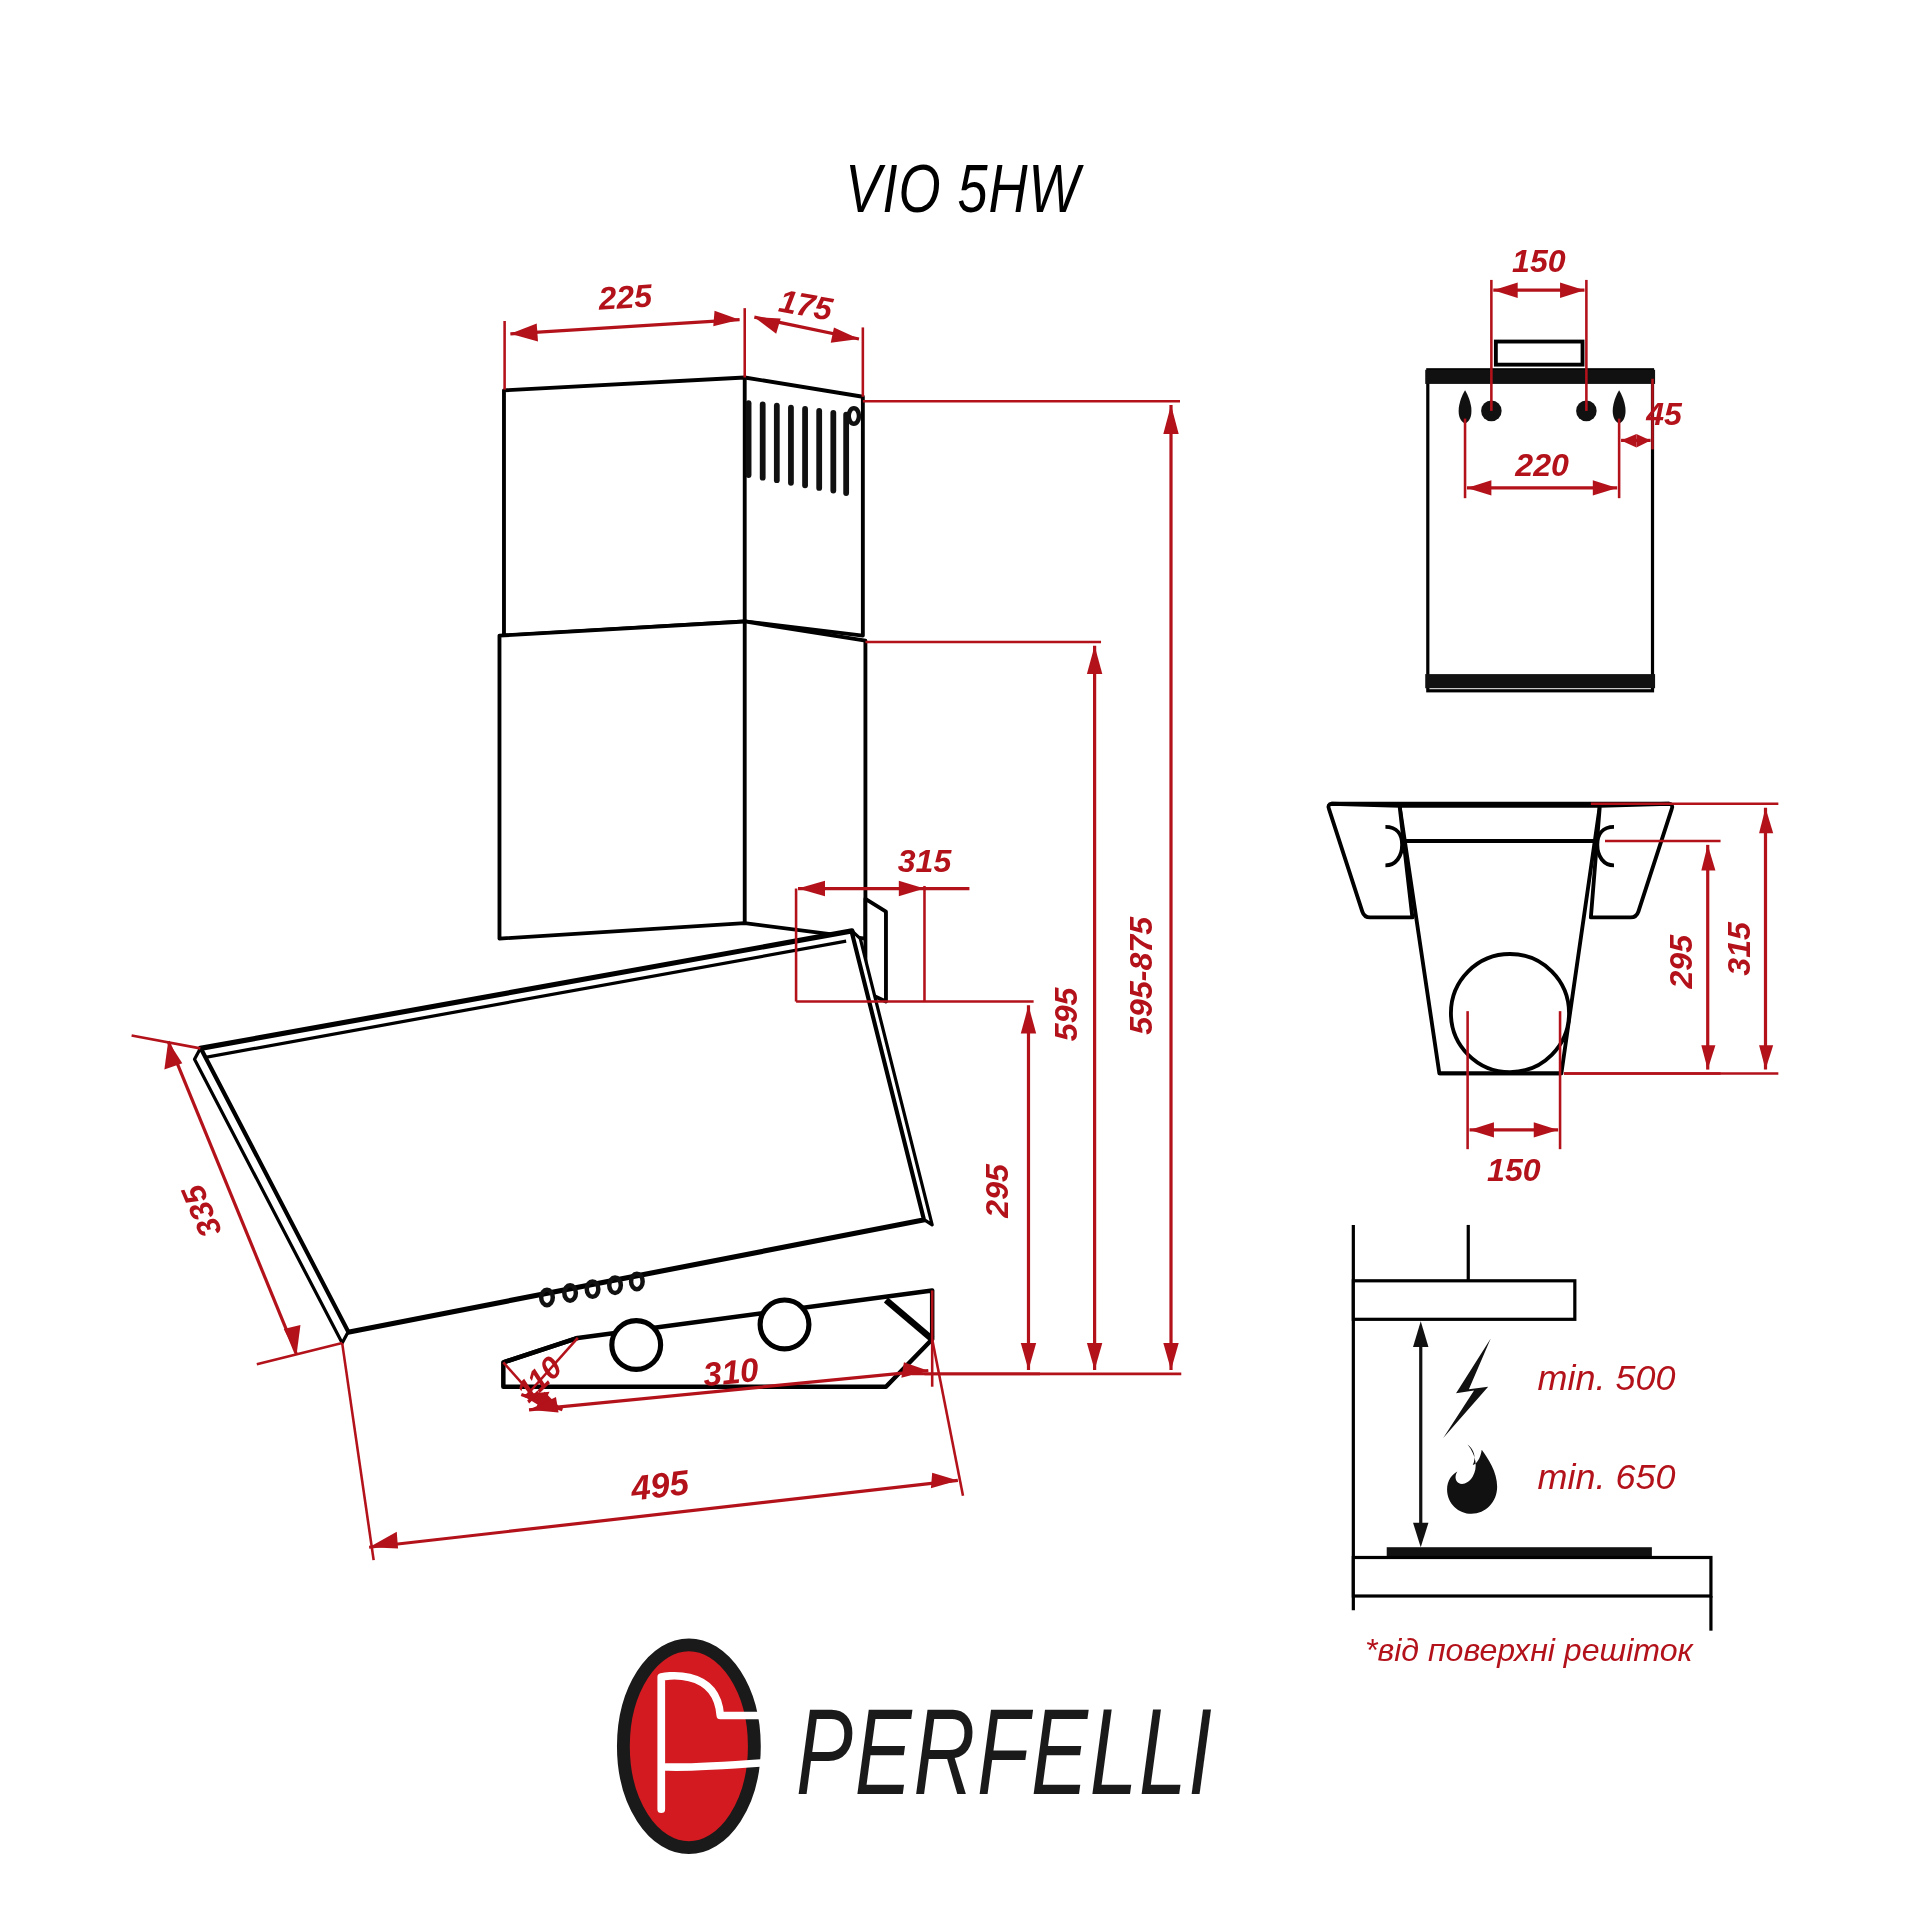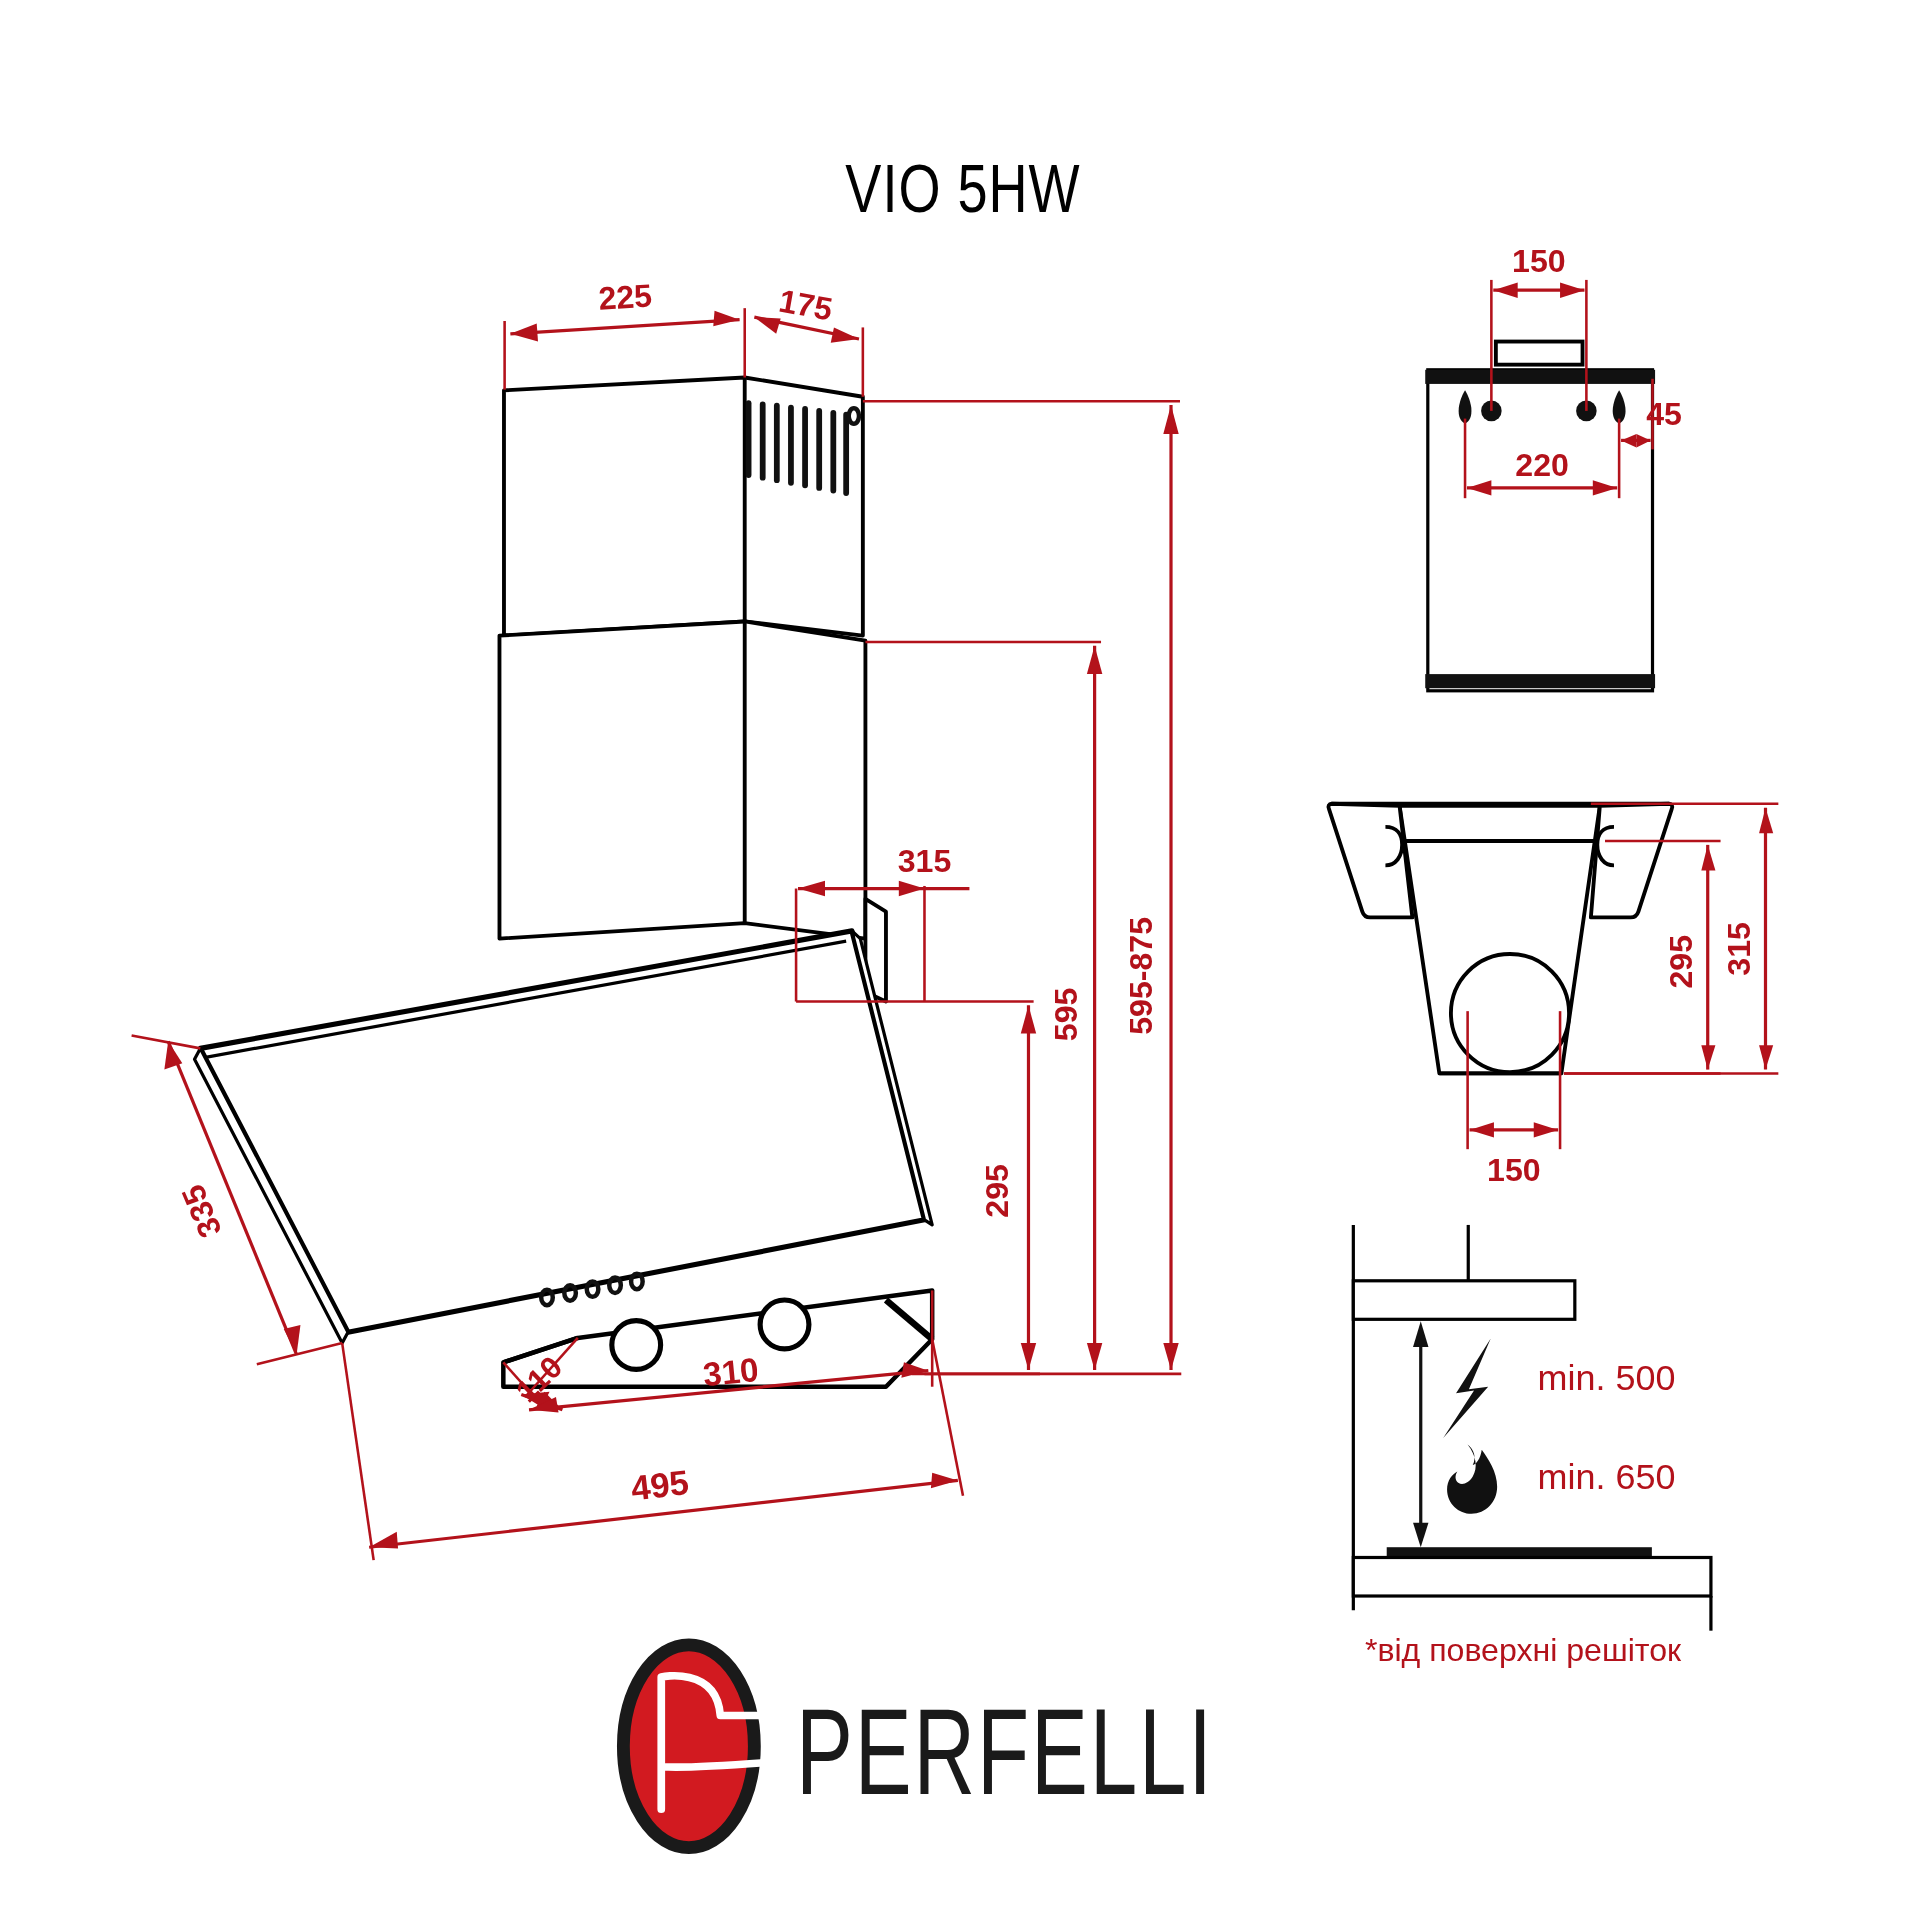--- a/index.html
+++ b/index.html
@@ -1,18 +1,18 @@
 <!DOCTYPE html>
 <html style="font-size:10.3px"><head>
 <meta charset="utf-8">
 <style>
   html,body{margin:0;padding:0;background:#ffffff;}
   body{width:1926px;height:1926px;position:relative;overflow:hidden;
        font-family:"Liberation Sans","DejaVu Sans",sans-serif;}
-  #sheet{position:absolute;inset:0;width:1900px;height:1926px;}
+  #sheet{position:absolute;inset:0;width:1900px;height:1926px;font-style:italic;}
   svg{display:block;}
   .ttl{font-family:"Liberation Sans","DejaVu Sans",sans-serif;}
 </style>
 </head>
 <body>
 
 <div id="sheet">
 <svg width="1926" height="1926" viewBox="0 0 3000 3000" xmlns="http://www.w3.org/2000/svg">
   <rect x="0" y="0" width="3000" height="3000" fill="#ffffff"></rect>
 

